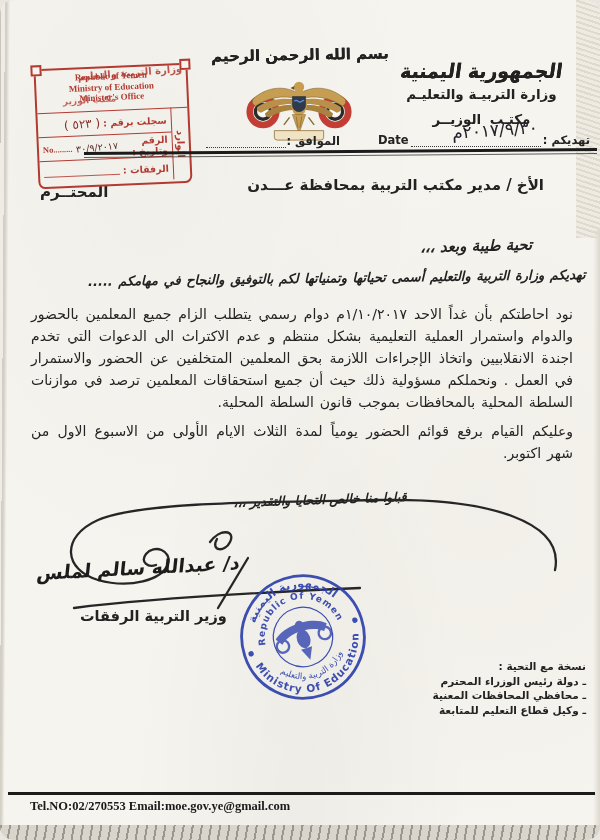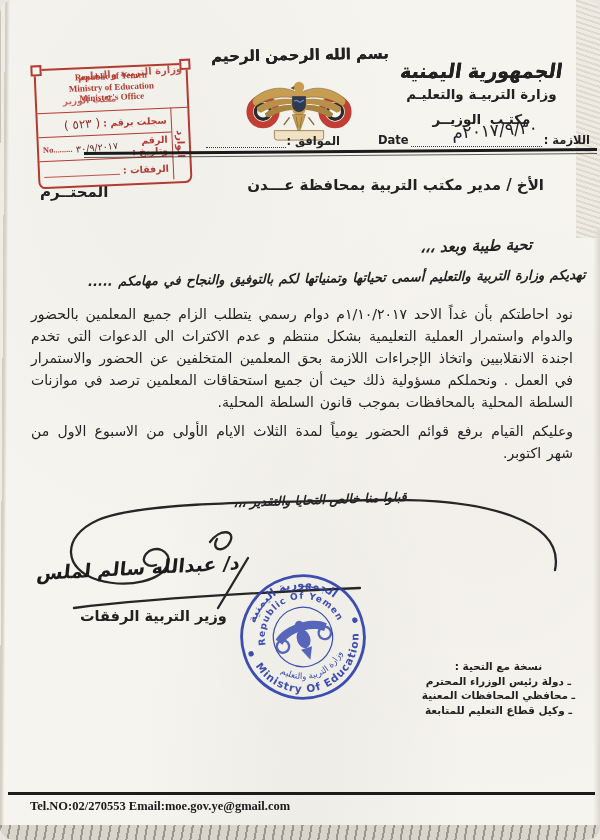--- a/index.html
+++ b/index.html
@@ -84,21 +84,21 @@
   
   .closing{position:absolute;top:492px;left:195px;width:250px;direction:rtl;text-align:center;
     font-size:12.5px;font-weight:bold;font-style:italic;transform:rotate(-2deg);}
   .sig-svg{position:absolute;top:492px;left:50px;width:520px;height:150px;pointer-events:none;}
   .sig-name{position:absolute;top:556px;left:60px;width:180px;direction:rtl;text-align:center;
     font-size:19px;font-weight:bold;transform:rotate(-3deg) skewX(-9deg);white-space:nowrap;color:#1c1c1c;}
   .sig-title{position:absolute;top:608px;left:80px;font-size:14.5px;font-weight:bold;direction:rtl;}
   
   .seal{position:absolute;top:570px;left:236px;width:134px;height:134px;transform:rotate(-18deg);opacity:.92;}
   
-  .cc{position:absolute;top:659px;right:14px;width:175px;direction:rtl;text-align:center;
+  .cc{position:absolute;top:659px;right:14px;width:175px;direction:rtl;text-align:right;
     font-size:10.5px;font-weight:bold;line-height:14.5px;}
   
   .footer-rule{position:absolute;top:792px;left:8px;right:5px;height:2.5px;background:#1b1b1b;}
   .footer-text{position:absolute;top:799px;left:30px;font-family:"Liberation Serif",serif;
     font-weight:bold;font-size:12.5px;color:#1a1a1a;}
 </style>
 </head>
 <body>
 
 <div class="page">
@@ -143,21 +143,21 @@
     </g>
   </svg>
 
   <div class="hdr-right">
     <div class="hdr-calli">الجمهورية اليمنية</div>
     <div class="hdr-min">وزارة التربيـة والتعليـم</div>
     <div class="hdr-off">مكتـب الوزيــر</div>
   </div>
 
   <div class="date-row">
-    <span>اللازمة :</span>
+    <span>تهديكم :</span>
     <span class="dotfill"></span>
     <span>Date</span>
   </div>
   <div class="hw-date">م٢٠١٧/٩/٣٠</div>
 
   <div class="muwafiq-row">
     <span>الموافق :</span>
     <span class="dotfill"></span>
   </div>
 

